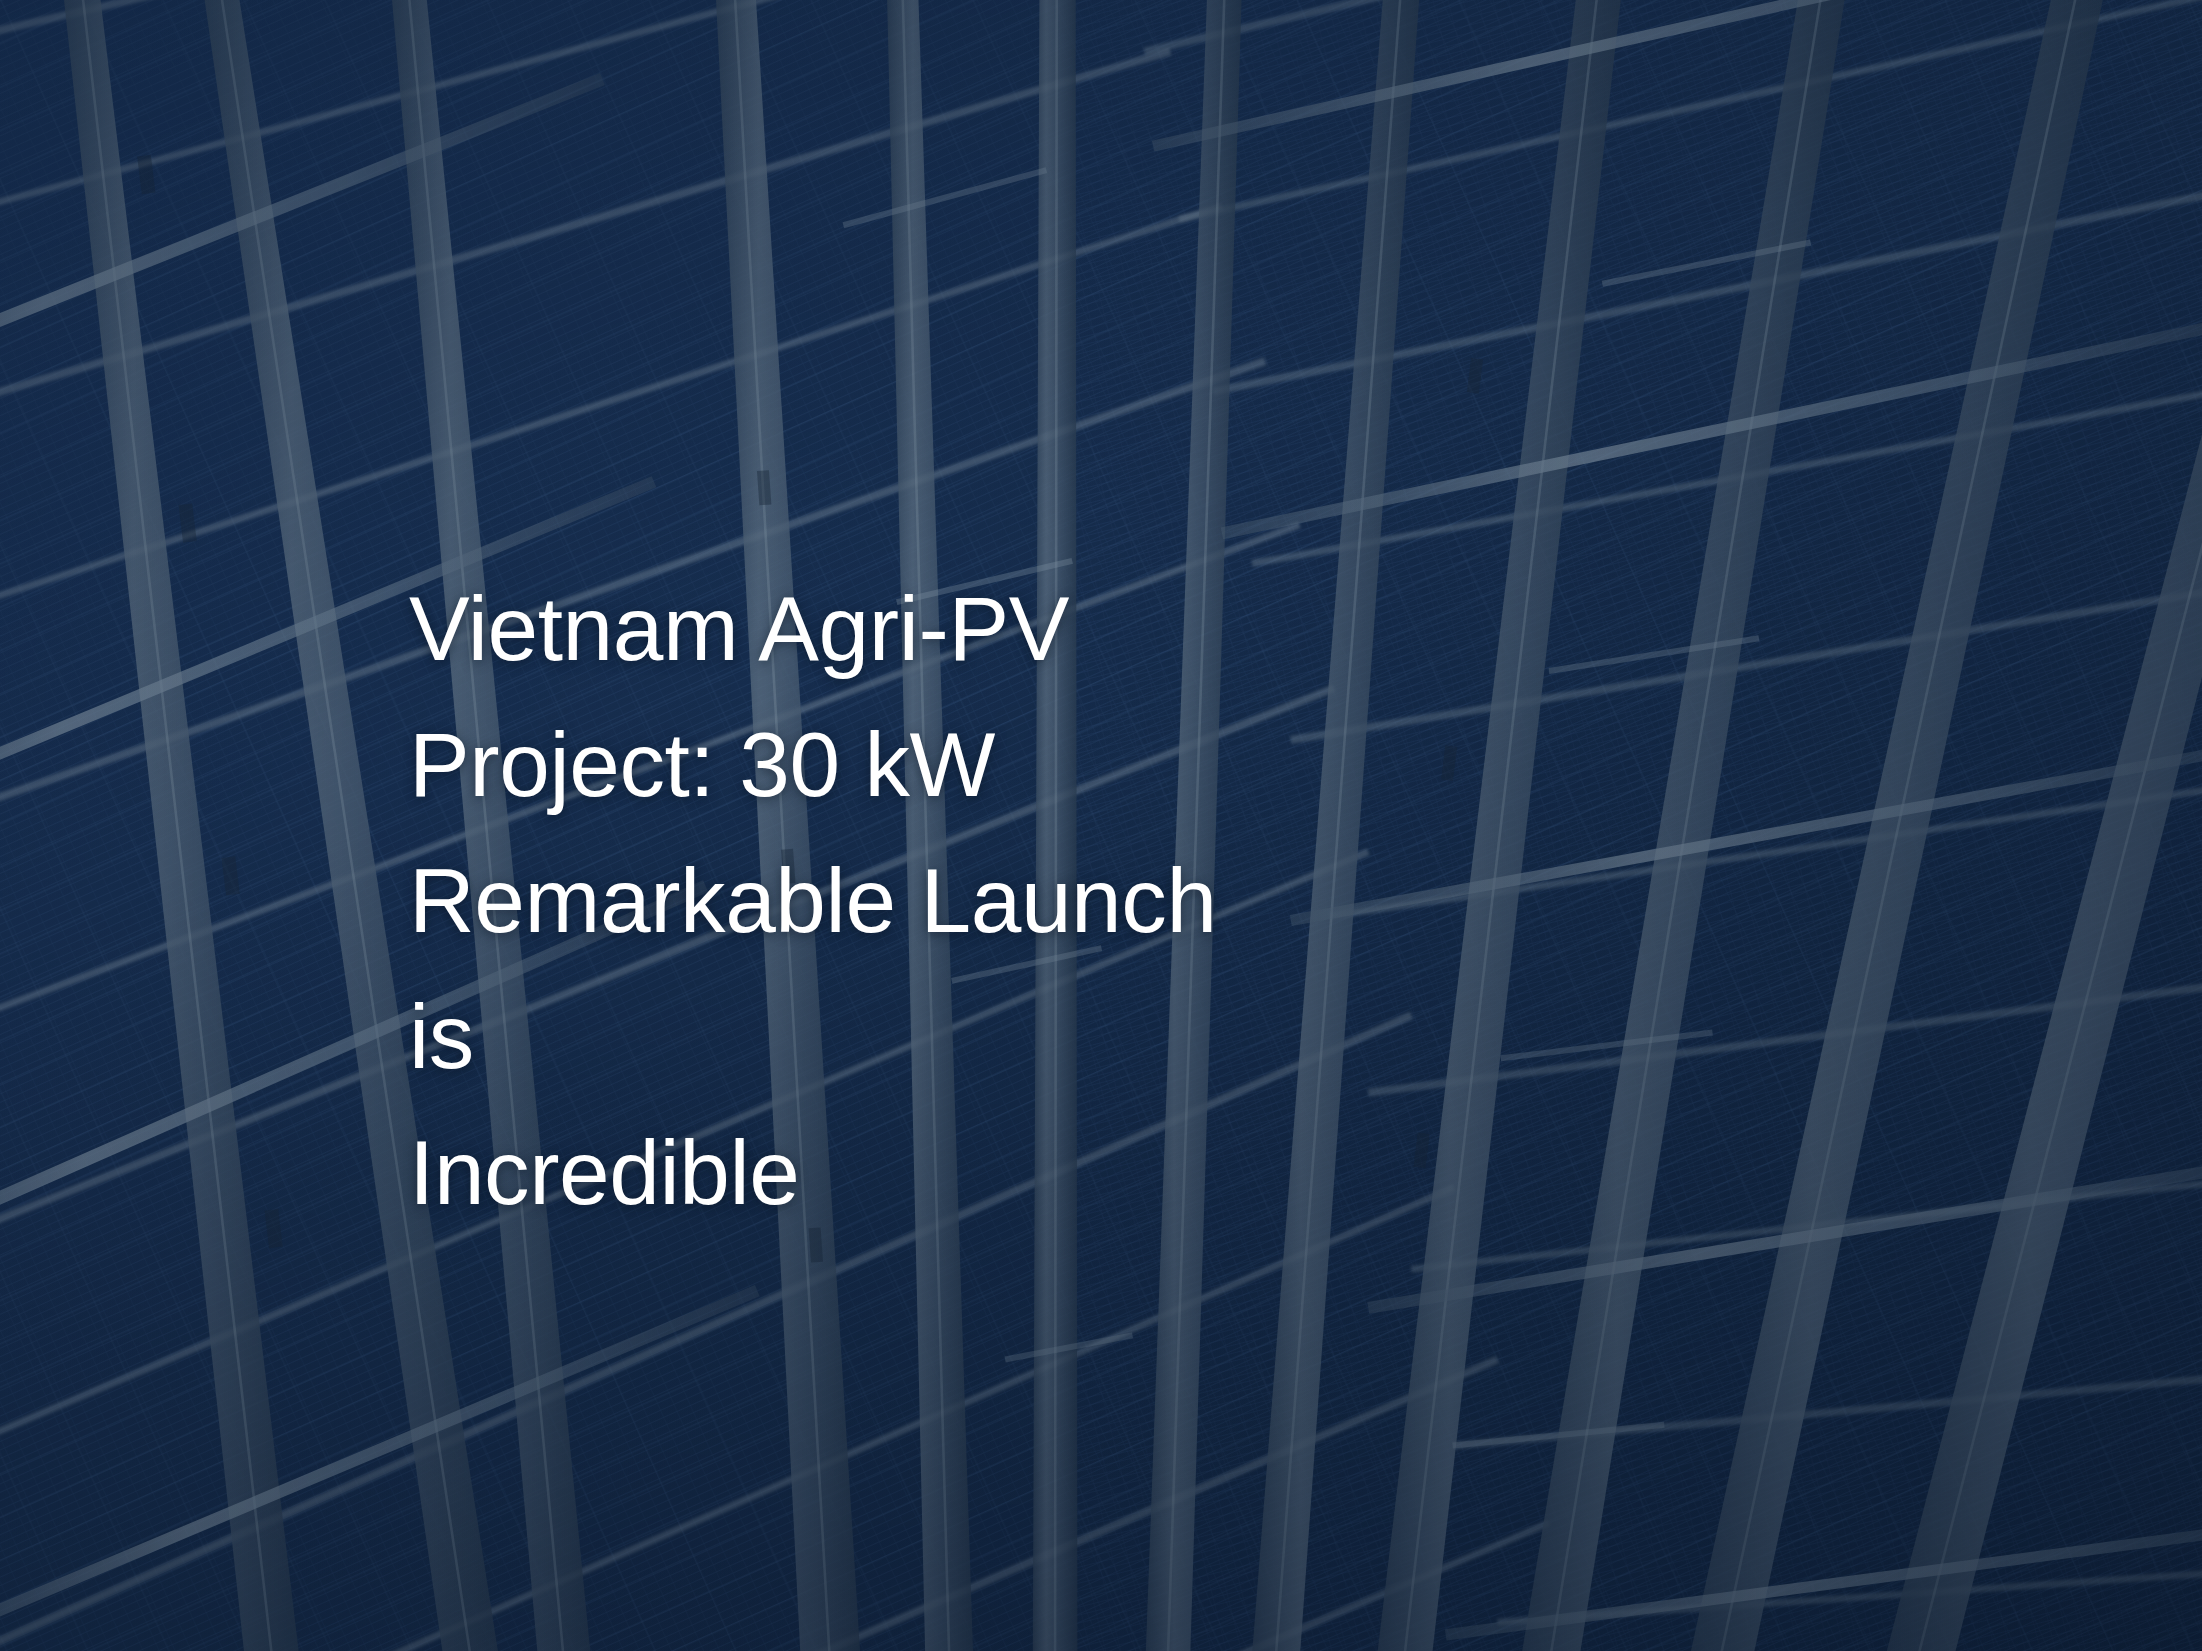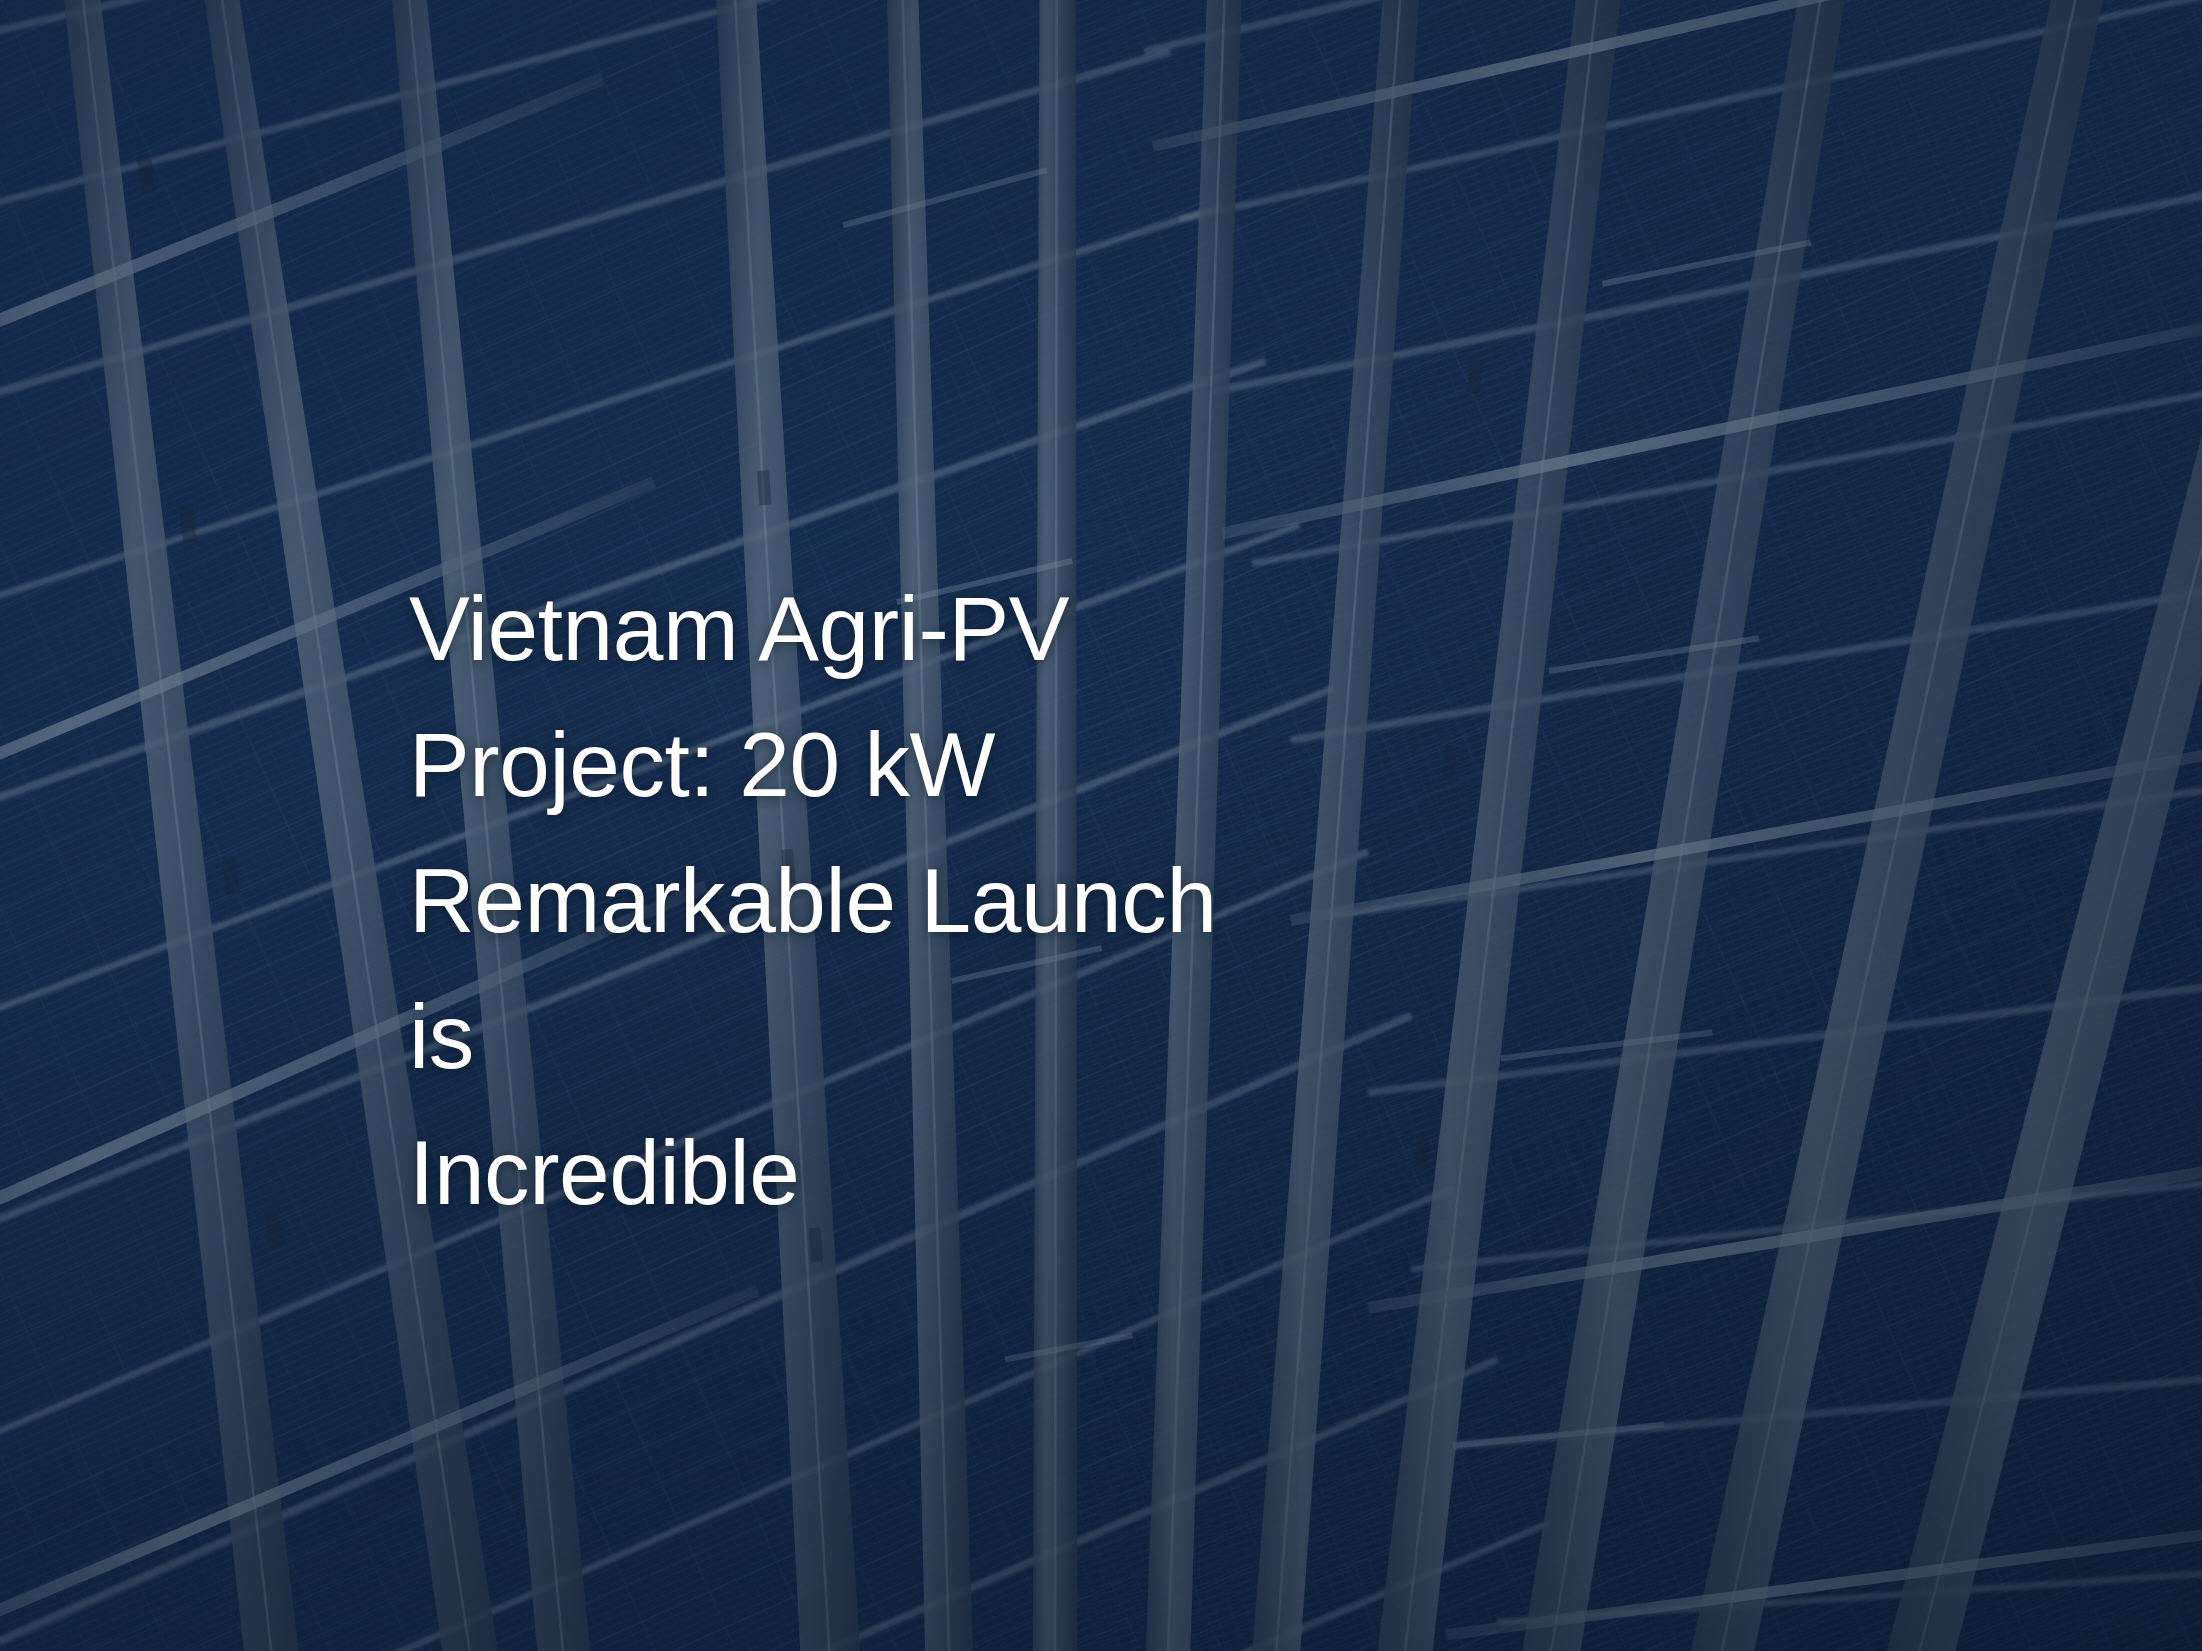--- a/index.html
+++ b/index.html
@@ -225,19 +225,19 @@
       </g>
 
       <rect x="0" y="0" width="2560" height="1919" fill="#0b1c33" opacity="0.10"></rect>
     </svg>
   </div>
 
   <div class="hero-overlay"></div>
 
   <div class="hero-content">
     <h1 class="hero-title">Vietnam Agri-PV
-Project: 20 kW
+Project: 30 kW
 Remarkable Launch is
 Incredible</h1>
   </div>
 
 </div>
 
 
 </body></html>

